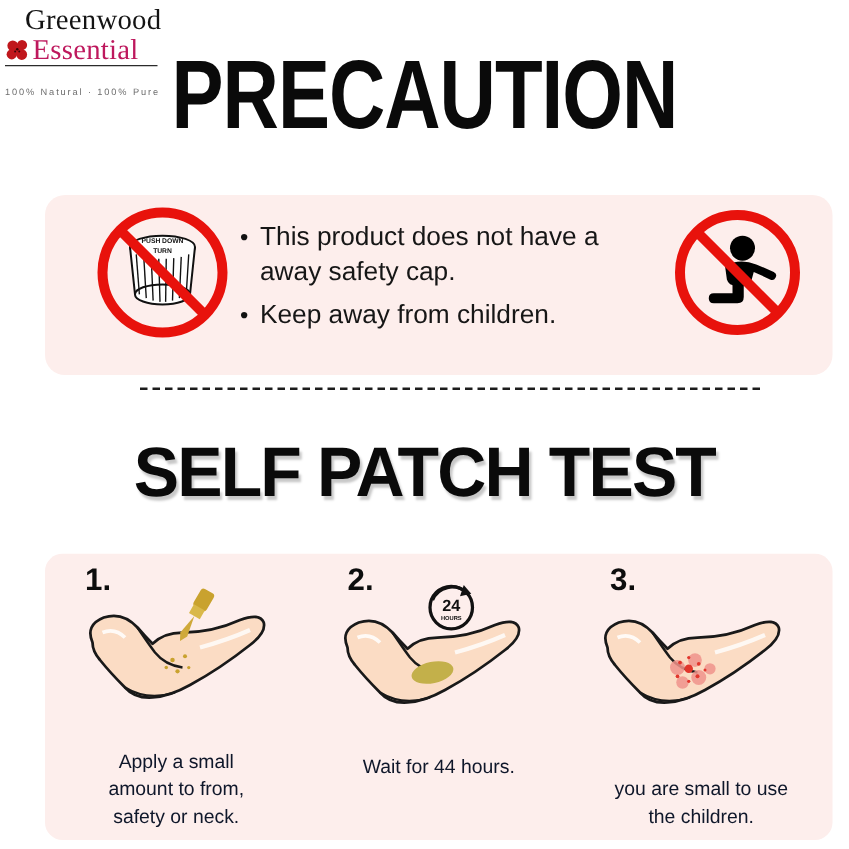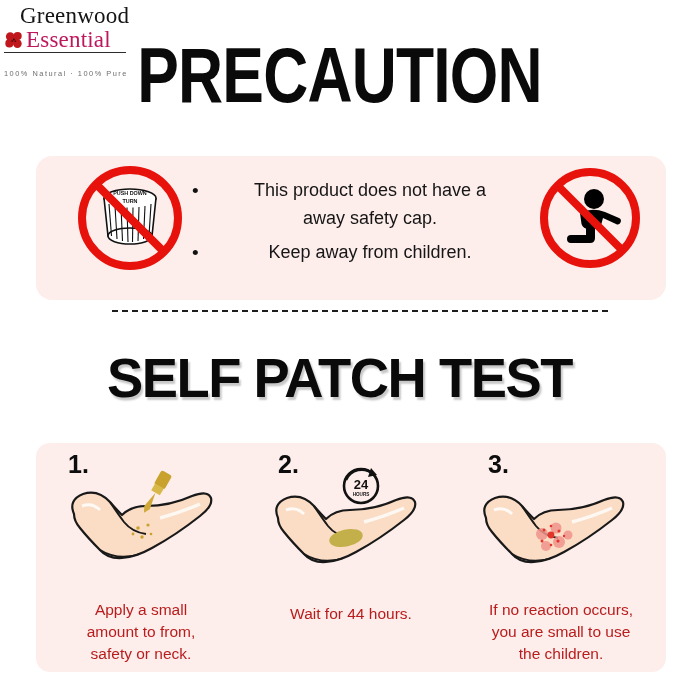--- a/index.html
+++ b/index.html
@@ -71,21 +71,21 @@
 
   .bullets{
     position:absolute;left:192px;top:176px;width:340px;
   }
   .bullet-row{display:flex;align-items:flex-start;}
   .bullet-dot{
     flex:0 0 16px;font-size:19px;line-height:27px;color:#111;text-align:left;
     padding-top:1px;
   }
   .bullet-text{
-    flex:1;text-align:center;font-size:18px;line-height:28px;
+    flex:1;font-size:21px;line-height:28px;
     color:#161616;font-weight:500;
   }
   .bullet-row.second{margin-top:6px;}
 
   
   .divider{
     position:absolute;left:112px;top:310px;width:496px;height:0;
     border-top:2.5px dashed #1c1c1c;
   }
 
@@ -96,21 +96,21 @@
   .step3{left:456px;}
   .step-num{
     position:absolute;left:32px;top:9px;
     font-weight:bold;font-size:25px;line-height:25px;color:#0d0d0d;
   }
   .step-art{
     position:absolute;left:0;top:19px;width:210px;height:115px;
   }
   .step-cap{
     position:absolute;left:6px;top:156px;width:198px;
-    text-align:center;font-size:15.5px;line-height:22px;color:#b91c1c;
+    text-align:center;font-size:15.5px;line-height:22px;color:#0f172a;
     font-weight:500;
   }
   .step2 .step-cap{top:160px;}
 </style>
 </head>
 <body>
 
 <div class="page">
 
   <div class="logo">
@@ -280,19 +280,19 @@
           <circle cx="103" cy="69" r="1.5"></circle>
           <circle cx="86" cy="79" r="1.5"></circle>
           <circle cx="102" cy="79" r="1.6"></circle>
           <circle cx="95" cy="64" r="1.3"></circle>
           <circle cx="95" cy="83" r="1.3"></circle>
           <circle cx="108" cy="74" r="1.2"></circle>
         </g>
       </svg>
     </div>
     <div class="step-cap">
-      <span>If no reaction occurs,</span><br>
+      <br>
       <span>you are small to use</span><br>
       <span>the children.</span>
     </div>
   </div>
 
 </div>
 
 </body></html>

